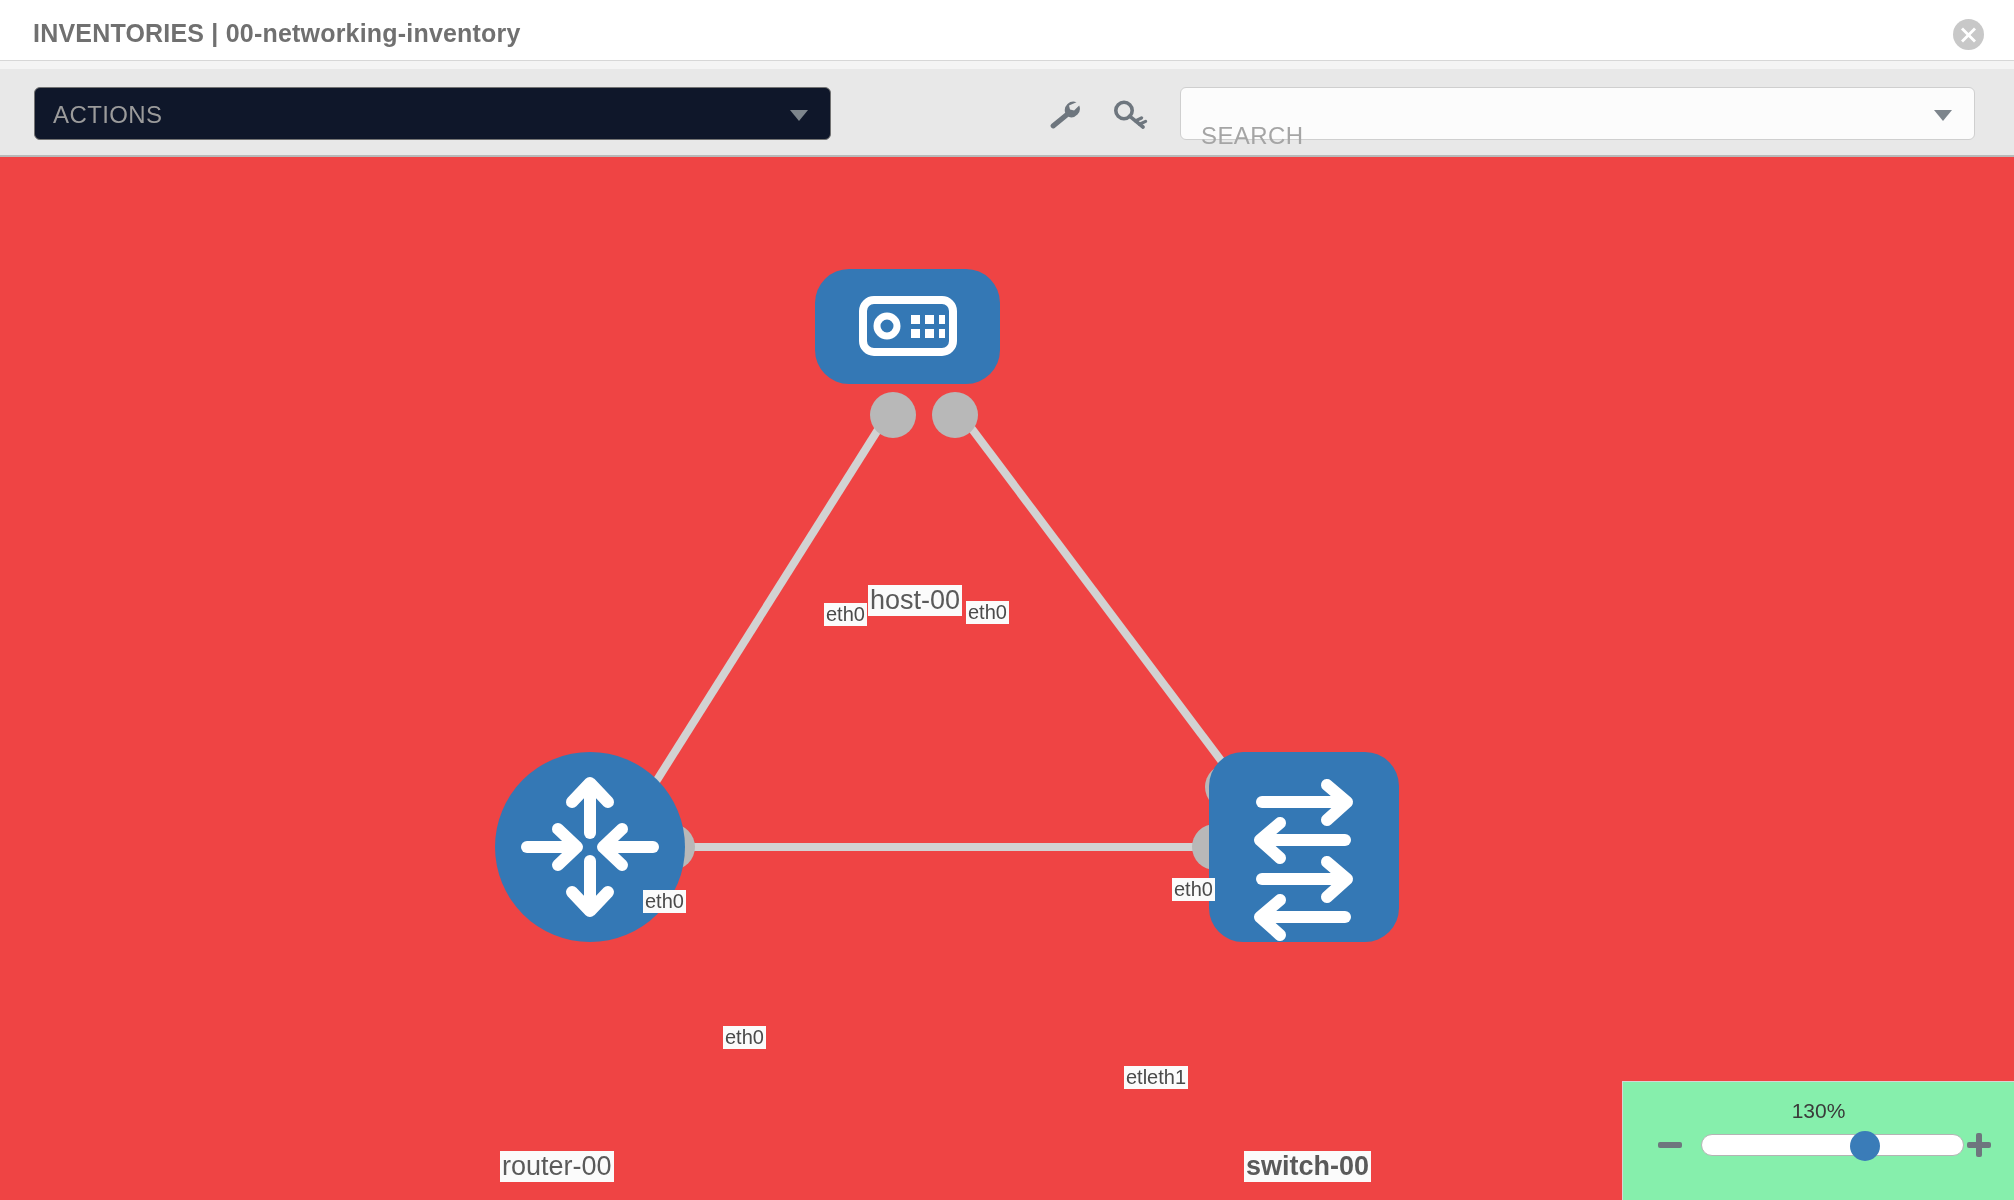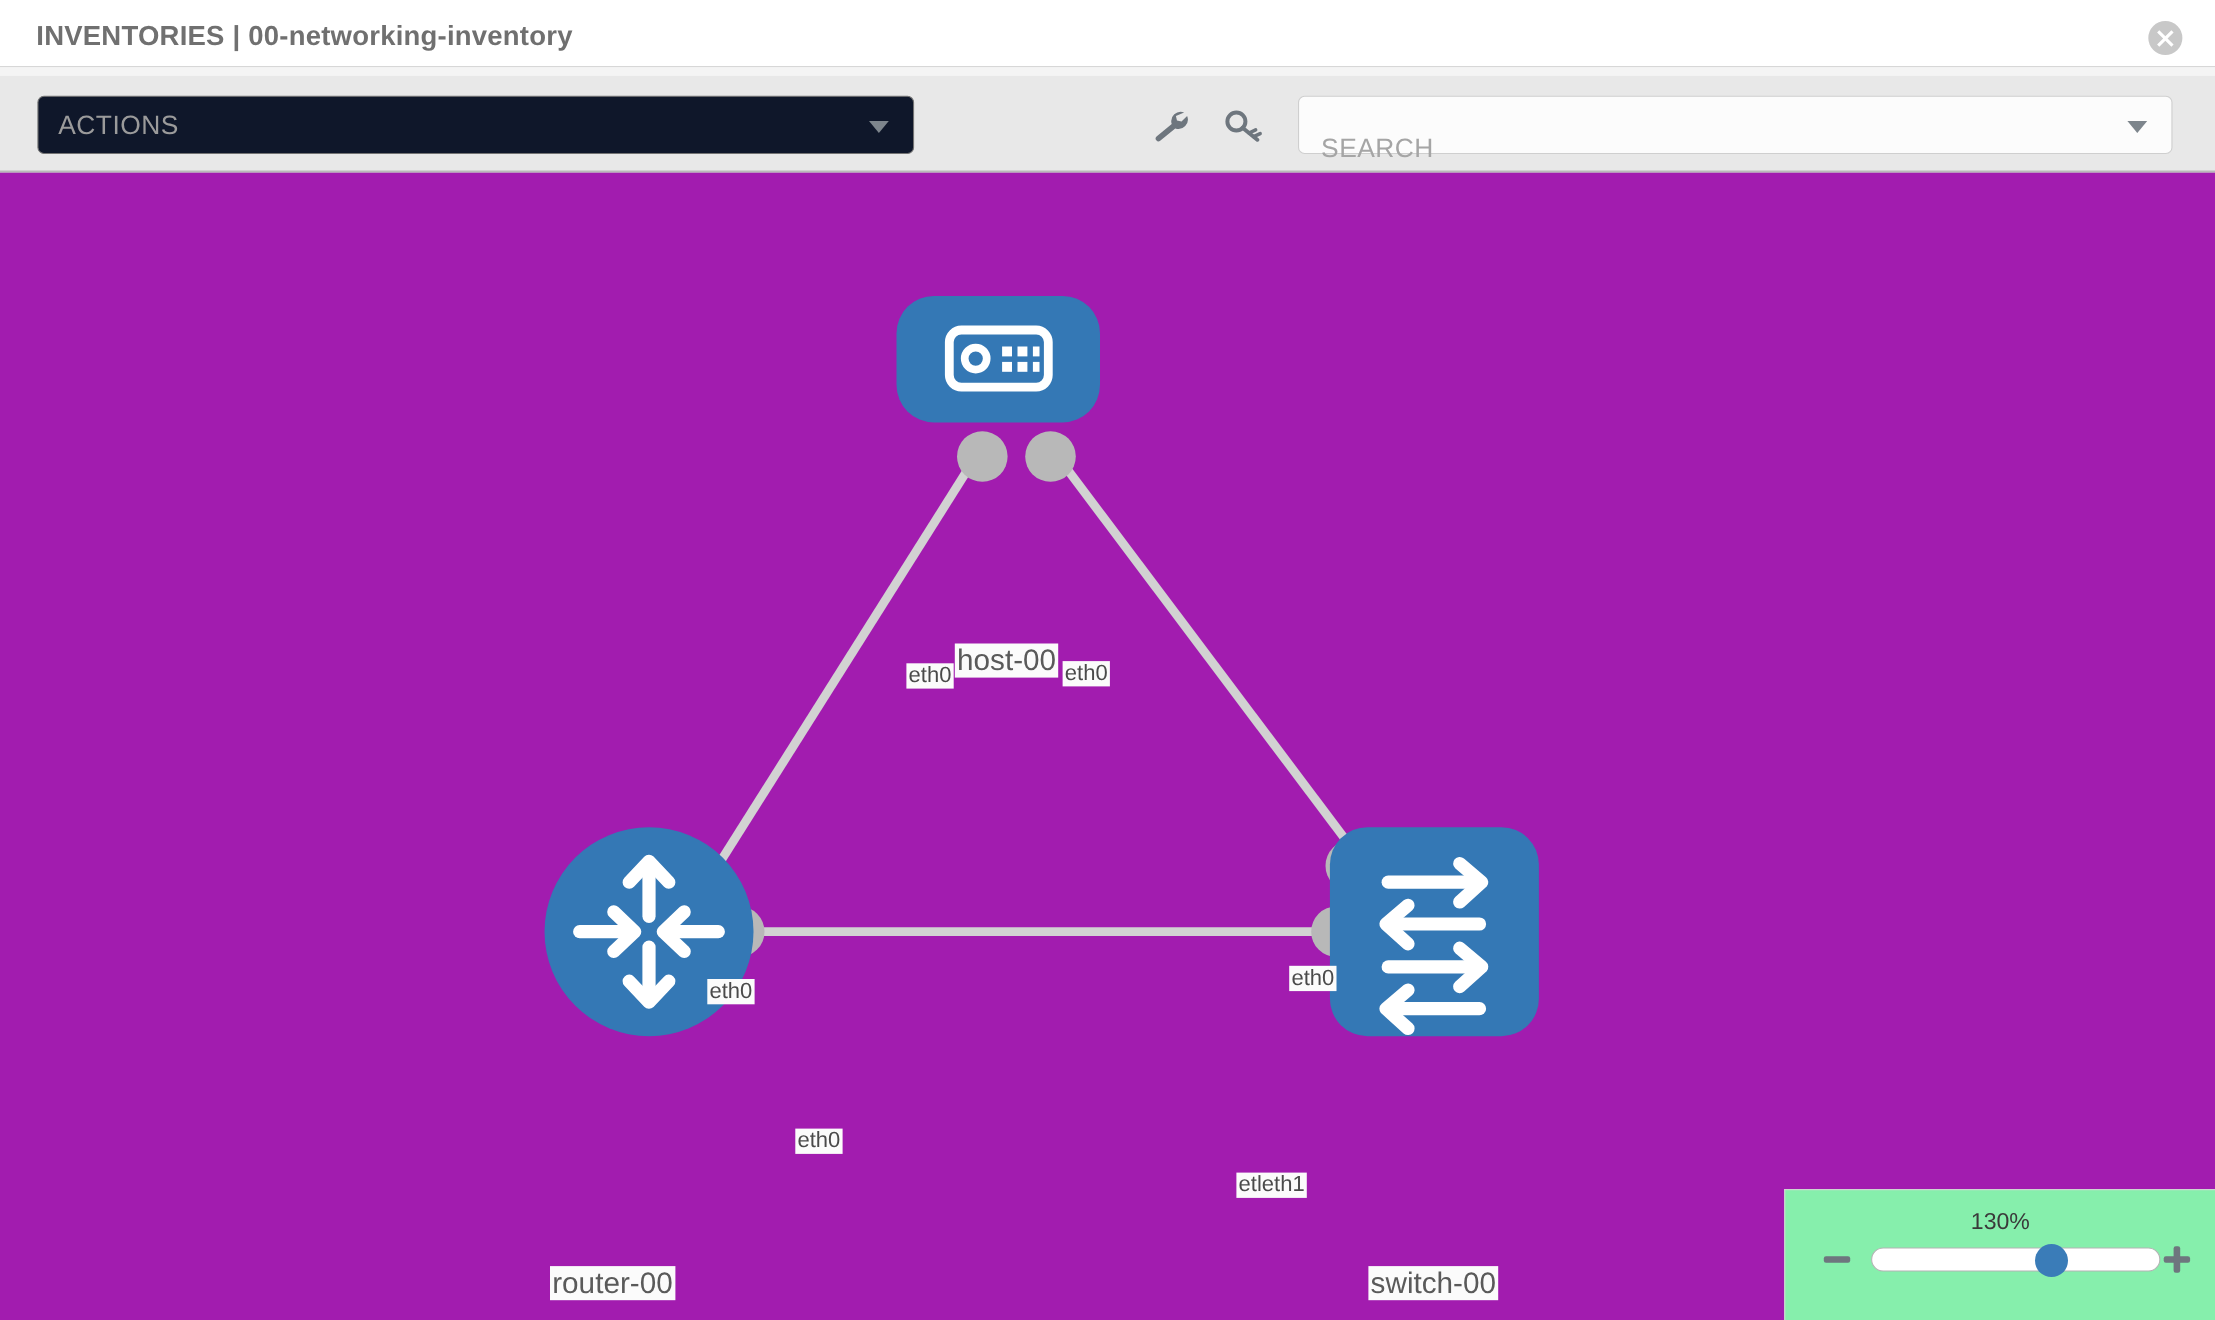--- a/index.html
+++ b/index.html
@@ -122,21 +122,21 @@
     margin-top: 21px;
   }
   .search-input::placeholder { color: #a5a5a5; }
 
   
   .canvas {
     position: absolute;
     left: 0; top: 157px;
     width: 2014px;
     height: 1043px;
-    background: #a21caf;
+    background: #ef4444;
     overflow: hidden;
   }
   .topology-svg {
     position: absolute;
     left: 0; top: 0;
   }
 
   .node-label {
     position: absolute;
     font-size: 27px;
@@ -319,21 +319,21 @@
   <span class="node-label" style="left:868px; top:428px;">host-00</span>
   <span class="link-label" style="left:966px; top:444px;">eth0</span>
 
   <span class="link-label" style="left:643px; top:733px;">eth0</span>
   <span class="link-label" style="left:1172px; top:721px;">eth0</span>
 
   <span class="link-label" style="left:723px; top:869px;">eth0</span>
   <span class="link-label" style="left:1124px; top:869px;margin-top:40px;">etleth1</span>
 
   <span class="node-label" style="left:500px; top:994px;">router-00</span>
-  <span class="node-label" style="left:1244px; top:994px;">switch-00</span>
+  <span class="node-label" style="left:1244px; top:994px;font-weight:bold;">switch-00</span>
 </div>
 
 <div class="zoom-panel">
   <div class="zoom-value">130%</div>
 
   <div class="zoom-minus">
     <svg width="26" height="26" viewBox="0 0 26 26">
       <rect x="1" y="10" width="24" height="6" rx="2" fill="#6e767e"></rect>
     </svg>
   </div>

